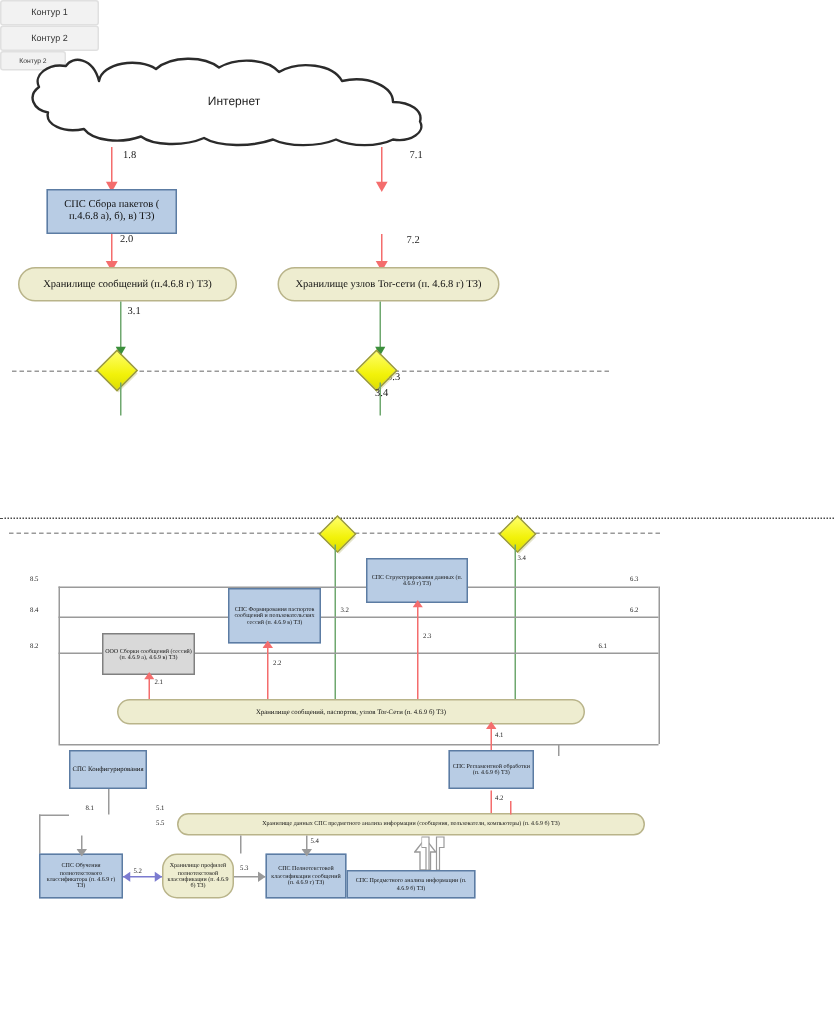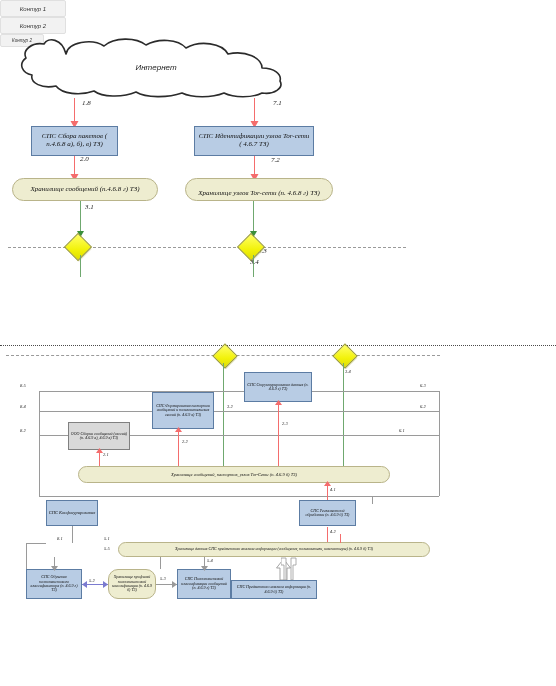--- a/index.html
+++ b/index.html
@@ -1,18 +1,18 @@
 <!DOCTYPE html>
 <html><head>
 <meta charset="utf-8">
 <style>
   html,body{margin:0;padding:0;background:#ffffff;}
   body{width:556px;height:686px;position:relative;overflow:hidden;
        font-family:"Liberation Serif",serif;color:#111;}
-  .page{position:absolute;inset:0;font-style:italic;}
+  .page{position:absolute;inset:0;}
   .abs{position:absolute;box-sizing:border-box;}
 
   
   .node{position:absolute;box-sizing:border-box;display:flex;align-items:center;
         justify-content:center;text-align:center;line-height:1.12;}
   .blue{background:#b8cce4;border:1px solid #5c7ca3;}
   .grey{background:#d9d9d9;border:1px solid #808080;}
   .store{background:#eeedd0;border:1px solid #b9b48a;border-radius:14px;}
   .store2{background:#eeedd0;border:1px solid #b9b48a;border-radius:10px;}
   .kontur{background:#f2f2f2;border:1px solid #e0e0e0;border-radius:2px;
@@ -77,41 +77,38 @@
     <div class="ln vred" style="left:254px;top:98px;height:26px;"></div>
     <svg class="abs" style="left:250px;top:121px;width:9px;height:7px;">
         <polygon points="4.5,7 0.5,0 8.5,0" fill="#f46d6d"></polygon>
       </svg>
     <div class="lbl t7" style="left:261px;top:99px;margin-left:12px;">7.1</div>
 
     <div class="node blue t7" style="left:31px;top:126px;width:87px;height:30px;padding:2px;">
       <span>СПС Сбора пакетов ( п.4.6.8 а), б), в) ТЗ)</span>
     </div>
 
-    <div class="node blue t7" style="left:194px;top:126px;width:120px;height:30px;padding:2px;">
-      <span>СПС Идентификации узлов Tor-сети ( 4.6.7 ТЗ)</span>
-    </div>
 
     <div class="ln vred" style="left:74px;top:156px;height:21px;"></div>
     <svg class="abs" style="left:70px;top:174px;width:9px;height:7px;">
         <polygon points="4.5,7 0.5,0 8.5,0" fill="#f46d6d"></polygon>
       </svg>
     <div class="lbl t7" style="left:80px;top:155px;">2.0</div>
 
     <div class="ln vred" style="left:254px;top:156px;height:21px;"></div>
     <svg class="abs" style="left:250px;top:174px;width:9px;height:7px;">
         <polygon points="4.5,7 0.5,0 8.5,0" fill="#f46d6d"></polygon>
       </svg>
     <div class="lbl t7" style="left:271px;top:156px;">7.2</div>
 
     <div class="node store t7" style="left:12px;top:178px;width:146px;height:23px;padding:2px;">
       <span>Хранилище сообщений (п.4.6.8 г) ТЗ)</span>
     </div>
 
-    <div class="node store t7" style="left:185px;top:178px;width:148px;height:23px;padding:2px;align-items:flex-end;">
+    <div class="node store t7" style="left:185px;top:178px;width:148px;height:23px;padding:2px;">
       <span>Хранилище узлов Tor-сети (п. 4.6.8 г) ТЗ)</span>
     </div>
 
     <div class="ln vgrn" style="left:80px;top:201px;height:33px;"></div>
     <svg class="abs" style="left:77px;top:231px;width:7px;height:6px;">
         <polygon points="3.5,6 0,0 7,0" fill="#3b8f3b"></polygon>
       </svg>
     <div class="lbl t7" style="left:85px;top:203px;">3.1</div>
 
     <div class="ln vgrn" style="left:253px;top:201px;height:33px;"></div>

